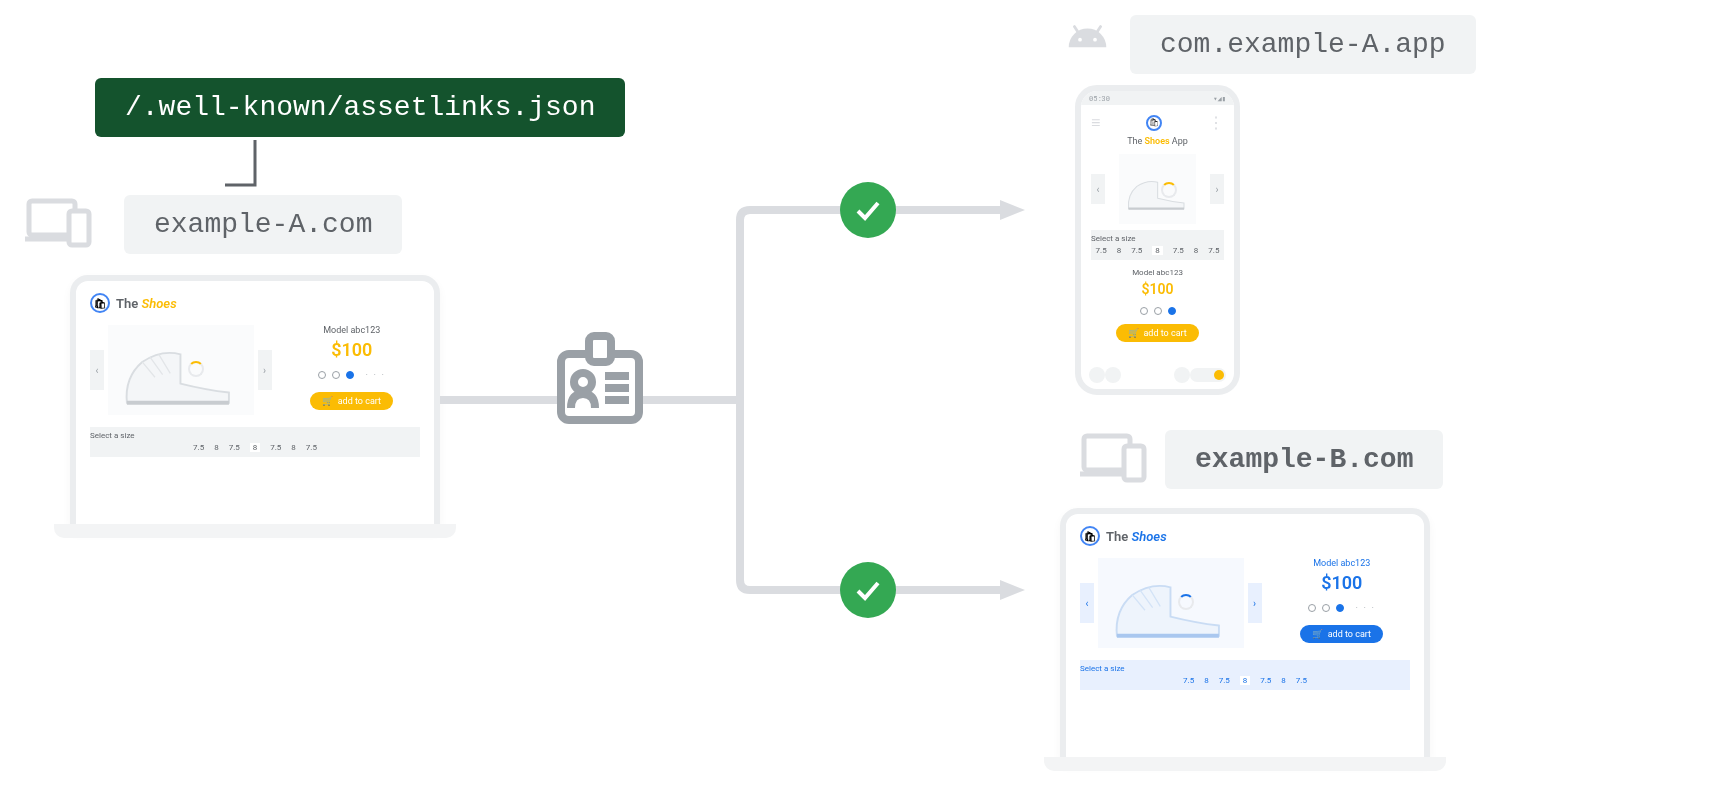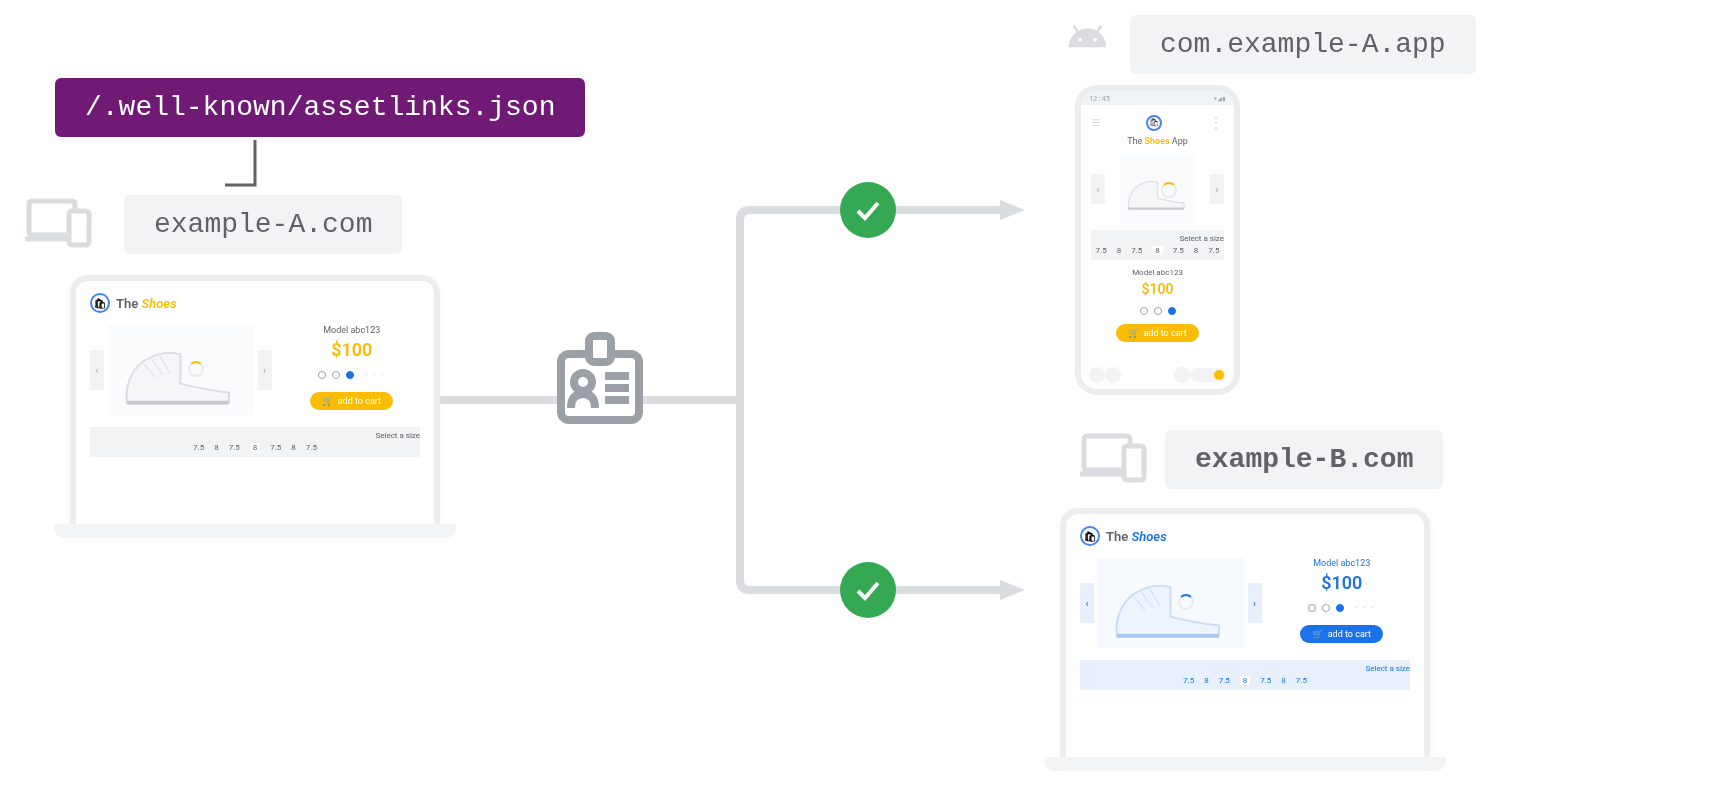--- a/index.html
+++ b/index.html
@@ -15,22 +15,23 @@
     position: absolute;
     background: #f1f3f4;
     color: #5f6368;
     font-family: 'Courier New', monospace;
     font-size: 28px;
     padding: 14px 30px;
     border-radius: 6px;
     white-space: nowrap;
   }
   .label-dark {
-    background: #701a75;
+    background: #14532d;
     color: #ffffff;
+    margin-left: 40px;
   }
   .devices-icon {
     position: absolute;
     width: 70px;
     height: 55px;
     stroke: #dadce0;
     fill: none;
   }
   .android-icon {
     position: absolute;
@@ -130,21 +131,21 @@
   .ellipsis { color:#9aa0a6; font-size:8px; letter-spacing:2px; margin-left:6px;}
   .add-btn {
     display:inline-flex; align-items:center; gap:4px;
     border-radius: 20px; padding: 4px 12px; font-size:9px; color:#fff;
   }
   .btn-yellow { background:#fbbc04; }
   .btn-blue { background:#1a73e8; }
   .size-strip {
     margin-top: 12px;
     background:#f1f3f4;
-    text-align:right;
+    text-align:left;
     padding: 4px 0 2px;
   }
   .size-strip.blue { background:#e8f0fe; }
   .size-title { font-size:8px; color:#5f6368; }
   .sizes { display:flex; justify-content:center; gap:10px; font-size:8px; color:#5f6368; padding:3px 16px;}
   .sizes .sel { background:#fff; padding:0 3px; }
   .sizes.blue { color:#1a73e8; }
   .sizes.blue .sel { background:#fff; }
 
   
@@ -284,21 +285,21 @@
   <path d="M 4 28 A 20 20 0 0 1 44 28 Z"></path>
   <circle cx="16" cy="20" r="2" fill="#fff"></circle>
   <circle cx="32" cy="20" r="2" fill="#fff"></circle>
   <line x1="10" y1="6" x2="14" y2="12" stroke="#dadce0" stroke-width="3" stroke-linecap="round"></line>
   <line x1="38" y1="6" x2="34" y2="12" stroke="#dadce0" stroke-width="3" stroke-linecap="round"></line>
 </svg>
 <div class="label-box" style="left:1130px; top:15px;">com.example-A.app</div>
 
 <div class="phone" style="left:1075px; top:85px;">
   <div class="phone-status">
-    <span>12:45</span>
+    <span>05:30</span>
     <span>▾◢▮</span>
   </div>
   <div class="phone-body">
     <div style="display:flex;justify-content:space-between;align-items:center;">
       <span style="color:#dadce0">≡</span>
       <span class="shop-logo" style="width:16px;height:16px;font-size:8px">🛍</span>
       <span style="color:#dadce0">⋮</span>
     </div>
     <div class="phone-title">
       <span>The</span>

